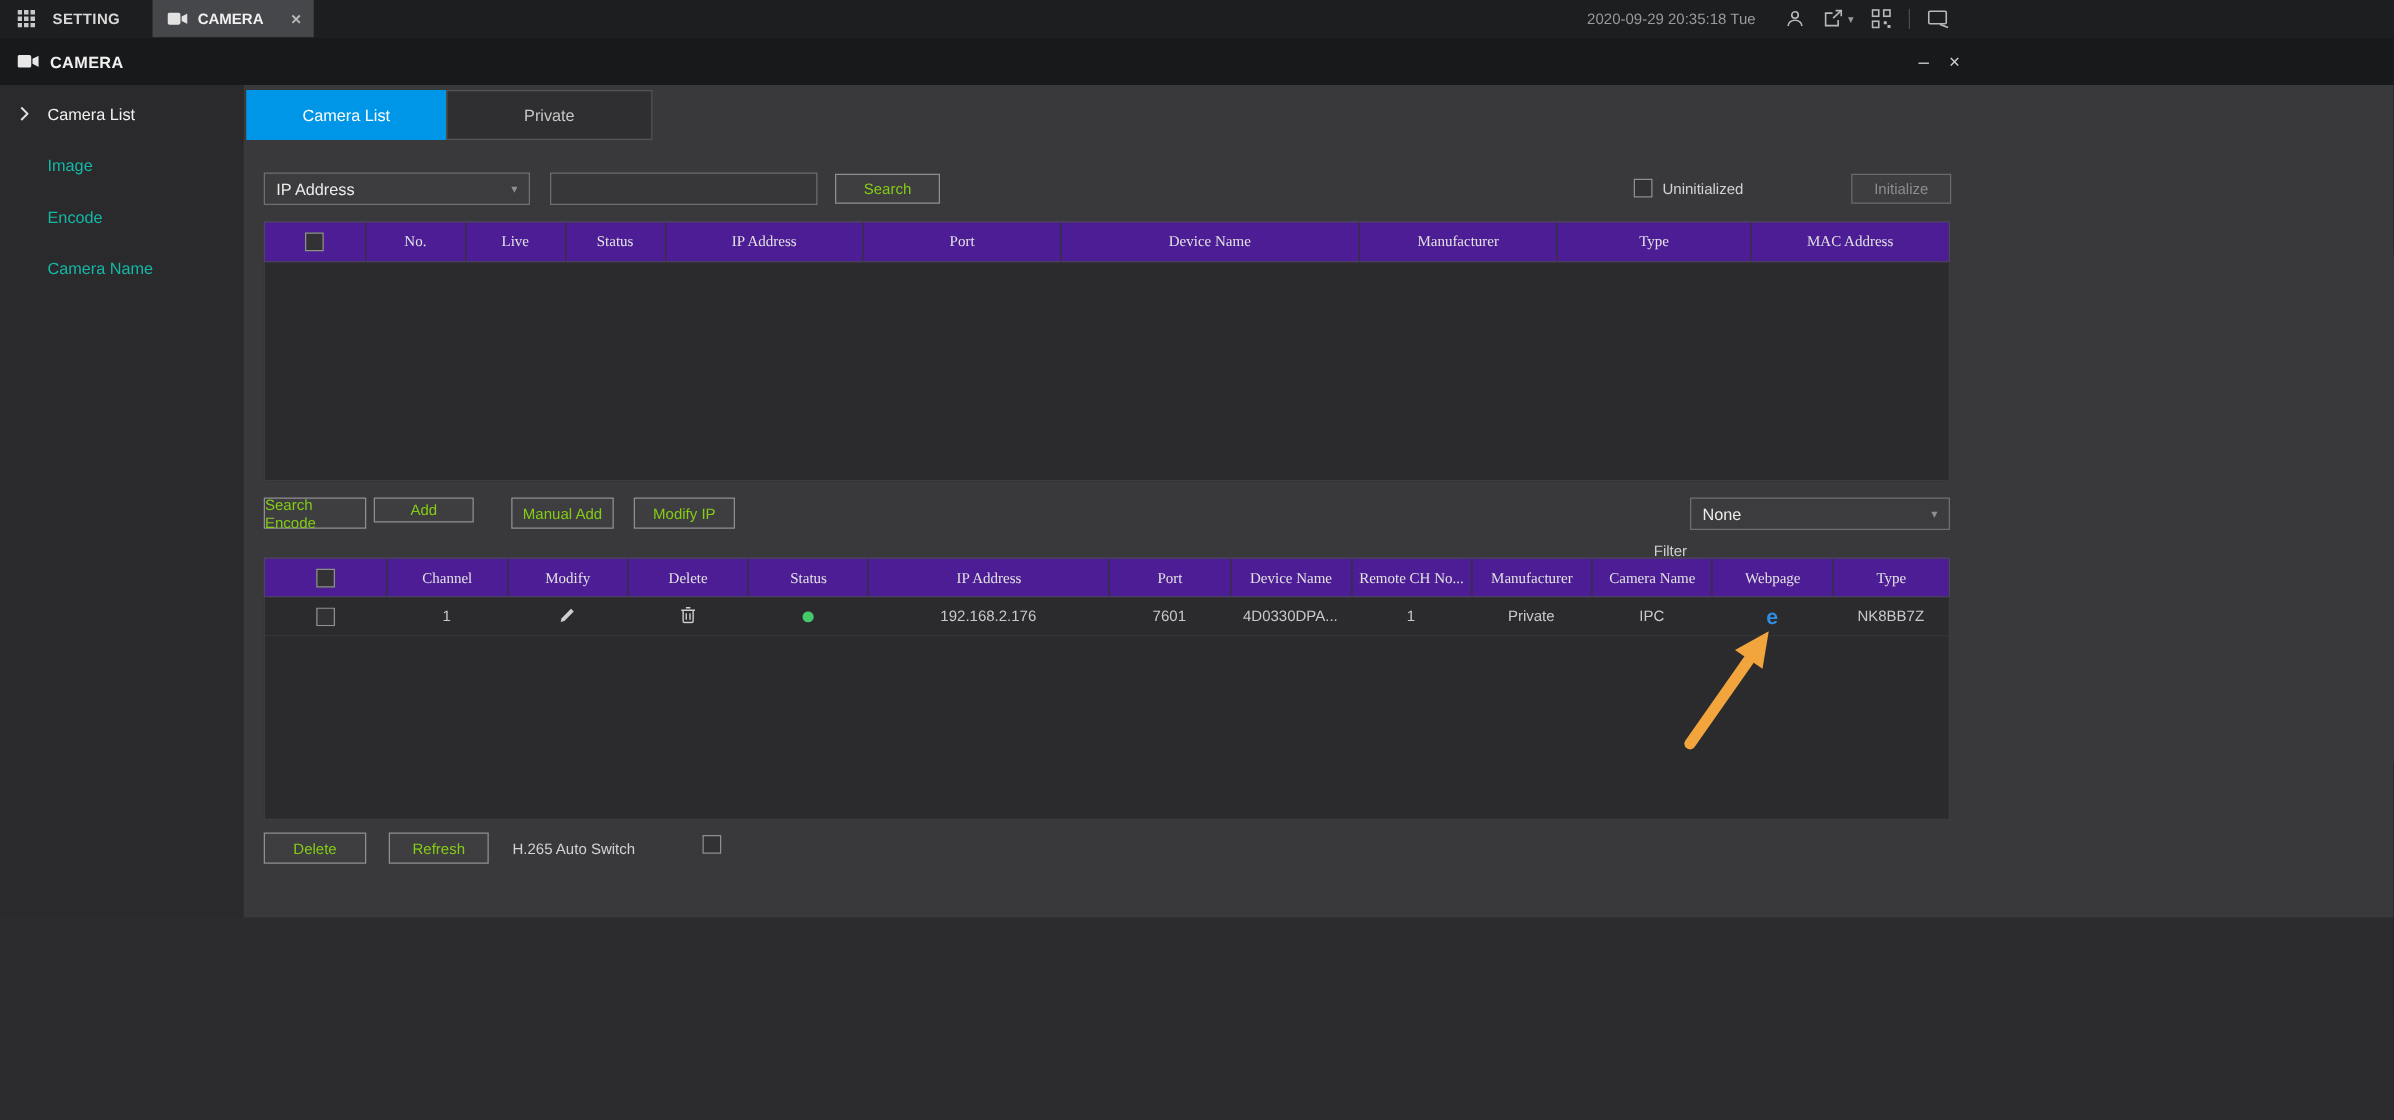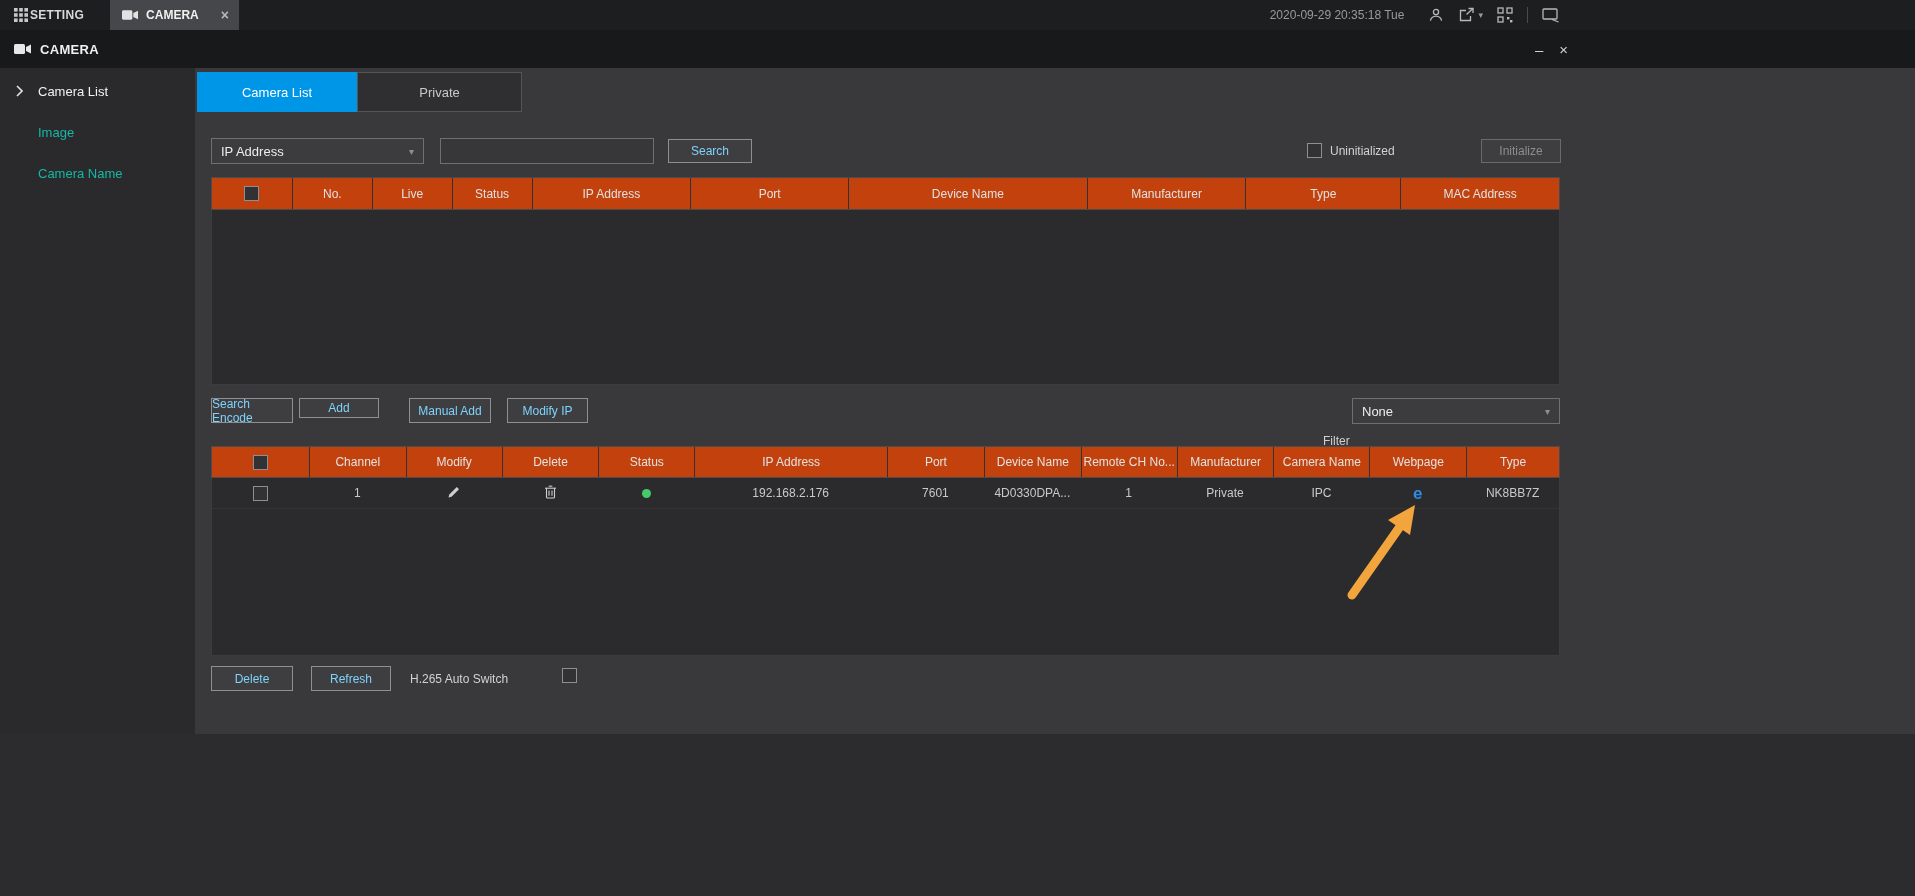--- a/index.html
+++ b/index.html
@@ -2,21 +2,21 @@
 <html><head>
 <meta charset="utf-8">
 <style>
   * { margin:0; padding:0; box-sizing:border-box; }
   html,body { background:#222; }
   body { font-family:"Liberation Sans", sans-serif; }
   .screen { position:relative; width:1915px; height:896px; background:#2c2c2e; overflow:hidden; color:#ccc; font-size:12px; }
 
   
   .topbar { position:absolute; left:0; top:0; width:100%; height:30px; background:#1d1e20; display:flex; align-items:stretch; }
-  .setting-tab { display:flex; align-items:center; gap:2px; padding:0 26px 0 14px; color:#d8d8d8; font-weight:bold; font-size:12px; letter-spacing:.3px; }
+  .setting-tab { display:flex; align-items:center; gap:14px; padding:0 26px 0 14px; color:#d8d8d8; font-weight:bold; font-size:12px; letter-spacing:.3px; }
   .cam-tab { display:flex; align-items:center; gap:8px; padding:0 10px 0 12px; background:#46474a; color:#f0f0f0; font-weight:bold; font-size:12px; min-width:112px; }
   .cam-tab .tab-close { margin-left:14px; color:#b8b8b8; font-size:14px; line-height:1; cursor:default; }
   .topbar-right { position:absolute; right:355px; top:0; height:30px; display:flex; align-items:center; gap:14px; }
   .topbar-right .time { color:#9a9a9a; font-size:12px; margin-right:10px; }
   .tb-icon { display:flex; align-items:center; }
   .caret { color:#9a9a9a; font-size:9px; margin-left:2px; }
   .v-div { width:1px; height:16px; background:#4a4a4a; }
 
   
   .titlebar { position:absolute; left:0; top:30px; width:100%; height:38px; background:#18191b; display:flex; align-items:center; }
@@ -37,41 +37,41 @@
   .tab-camera-list { left:2px; width:160px; background:#0096e8; color:#fff; }
   .tab-update { left:162px; width:165px; background:#2f2f31; border:1px solid #555; color:#c8c8c8; }
 
   .select { position:absolute; height:26px; border:1px solid #6f6f72; background:#3c3c3e; display:flex; align-items:center; padding:0 9px; color:#ececec; font-size:13px; }
   .select .dd-caret { margin-left:auto; color:#8f8f8f; font-size:10px; }
   .sel-search { left:16px; top:70px; width:213px; }
   .sel-filter { left:1157px; top:330px; width:208px; }
 
   .search-input { position:absolute; left:245px; top:70px; width:214px; height:26px; background:#37373a; border:1px solid #6f6f72; color:#ececec; padding:0 8px; font-size:13px; font-family:inherit; outline:none; }
 
-  .btn { position:absolute; background:#3e3e41; border:1px solid #8f8f92; color:#7dd3fc; font-size:12px; display:flex; align-items:center; justify-content:center; cursor:default; }
+  .btn { position:absolute; background:#3e3e41; border:1px solid #8f8f92; color:#84cc16; font-size:12px; display:flex; align-items:center; justify-content:center; cursor:default; }
   .btn-search { left:473px; top:71px; width:84px; height:24px; }
   .btn-initialize { left:1286px; top:71px; width:80px; height:24px; color:#8d8d8d; border-color:#6a6a6d; }
   .btn-search-device { left:16px; top:330px; width:82px; height:25px; }
   .btn-add { left:104px; top:330px; width:80px; height:20px; }
   .btn-manual-add { left:214px; top:330px; width:82px; height:25px; }
   .btn-modify-ip { left:312px; top:330px; width:81px; height:25px; }
   .btn-delete { left:16px; top:598px; width:82px; height:25px; }
   .btn-refresh { left:116px; top:598px; width:80px; height:25px; }
 
   .checkbox { width:15px; height:15px; border:1px solid #8f8f92; background:#323234; display:inline-block; }
   .cb-uninit { position:absolute; left:1112px; top:75px; }
   .lbl-uninit { position:absolute; left:1135px; top:71px; height:24px; display:flex; align-items:center; color:#d2d2d2; }
   .lbl-filter { position:absolute; left:1128px; top:330px; height:25px; display:flex; align-items:center; color:#cfcfcf; font-size:12px;margin-top:30px; }
   .lbl-h265 { position:absolute; left:215px; top:598px; height:25px; display:flex; align-items:center; color:#d2d2d2; font-size:12px;text-align:center; }
   .cb-h265 { position:absolute; left:367px; top:600px; }
 
   .table { position:absolute; left:16px; width:1349px; }
   .t1 { top:109px; }
   .t2 { top:378px; }
-  .t-head { display:flex; height:33px; background:#c2410c; border:1px solid #4b4b4e; }
+  .t-head { display:flex; height:33px; background:#4c1d95; border:1px solid #4b4b4e;font-family:Liberation Serif, serif; }
   .t2 .t-head { height:32px; }
   .t-head .cell { display:flex; align-items:center; justify-content:center; color:#e2e2e2; font-size:12px; overflow:hidden; white-space:nowrap; }
   .t-head .cell + .cell { border-left:1px solid #323235; }
   .t-body { background:#2b2b2d; border:1px solid #3c3c3e; border-top:none; }
   .t1-body { height:175px; }
   .t2-body { height:178px; }
   .t-row { display:flex; height:31px; align-items:center; border-bottom:1px solid #343436; }
   .t-row .cell { display:flex; align-items:center; justify-content:center; color:#c9c9c9; font-size:12px; overflow:hidden; white-space:nowrap; }
 
   .dot { width:9px; height:9px; border-radius:50%; background:#45c96a; }
@@ -168,20 +168,23 @@
     <div class="side-item active">
       <span class="side-chevron">
         <svg width="7" height="12" viewBox="0 0 7 12" fill="none" stroke="#e0e0e0" stroke-width="1.6">
             <path d="M1 1 L6 6 L1 11"></path>
           </svg>
       </span>
       <span>Camera List</span>
     </div>
     <div class="side-item">
       <span>Image</span>
+    </div>
+    <div class="side-item">
+      <span>Encode</span>
     </div>
     <div class="side-item">
       <span>Camera Name</span>
     </div>
   </div>
 
   <div class="main">
 
     <div class="tab-btn tab-camera-list">Camera List</div>
     <div class="tab-btn tab-update">Private</div>

